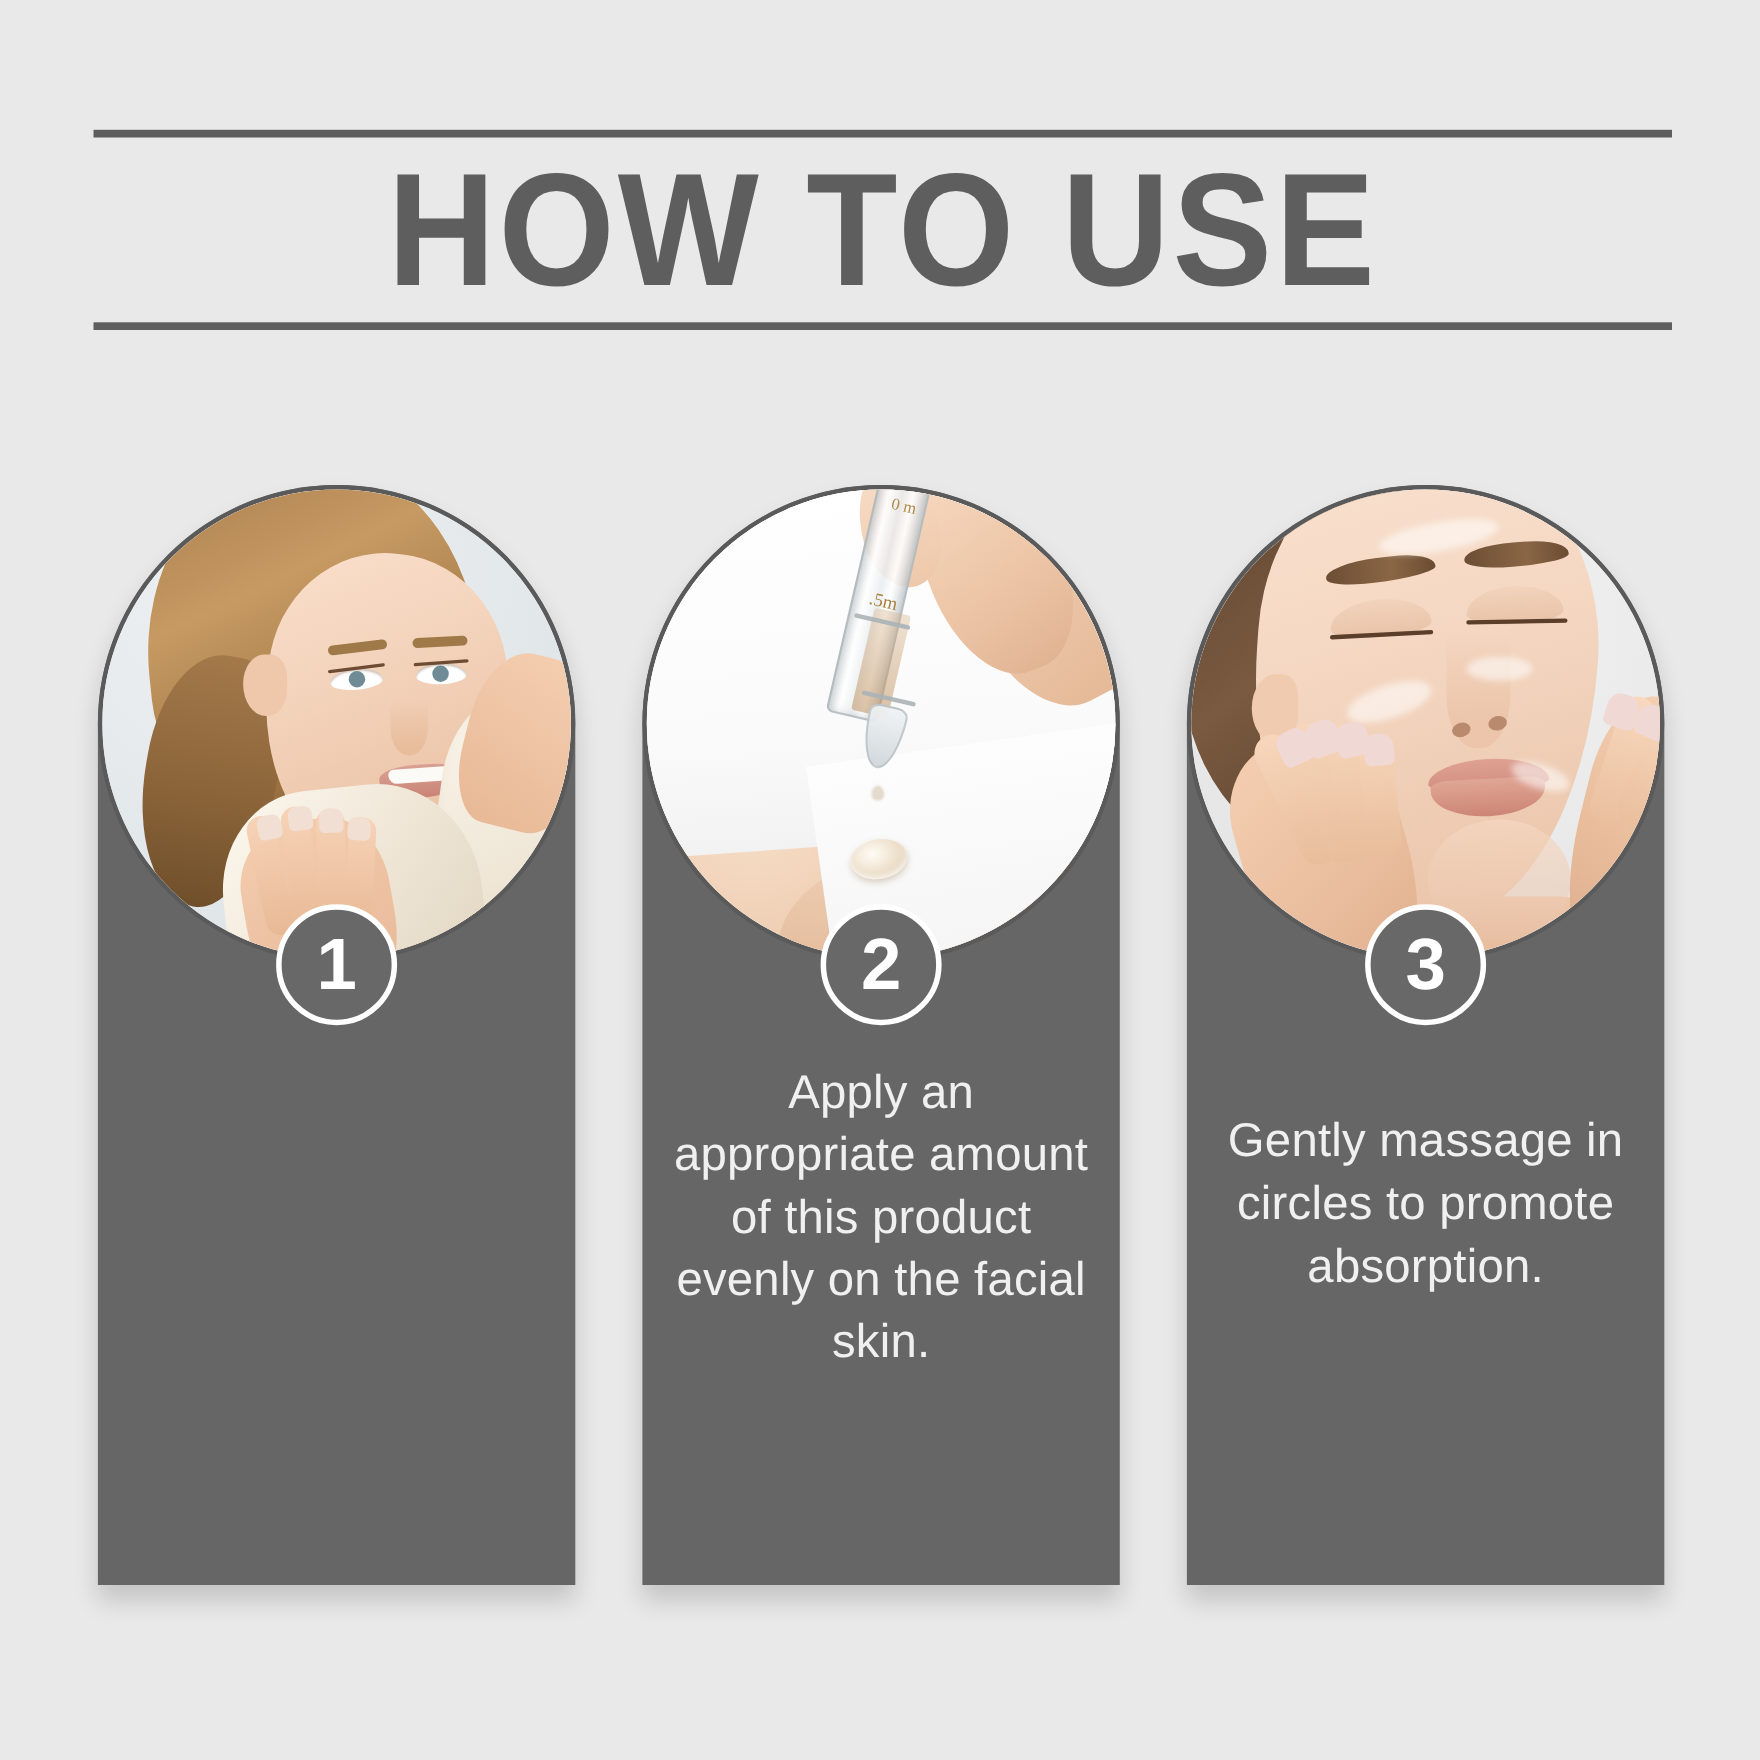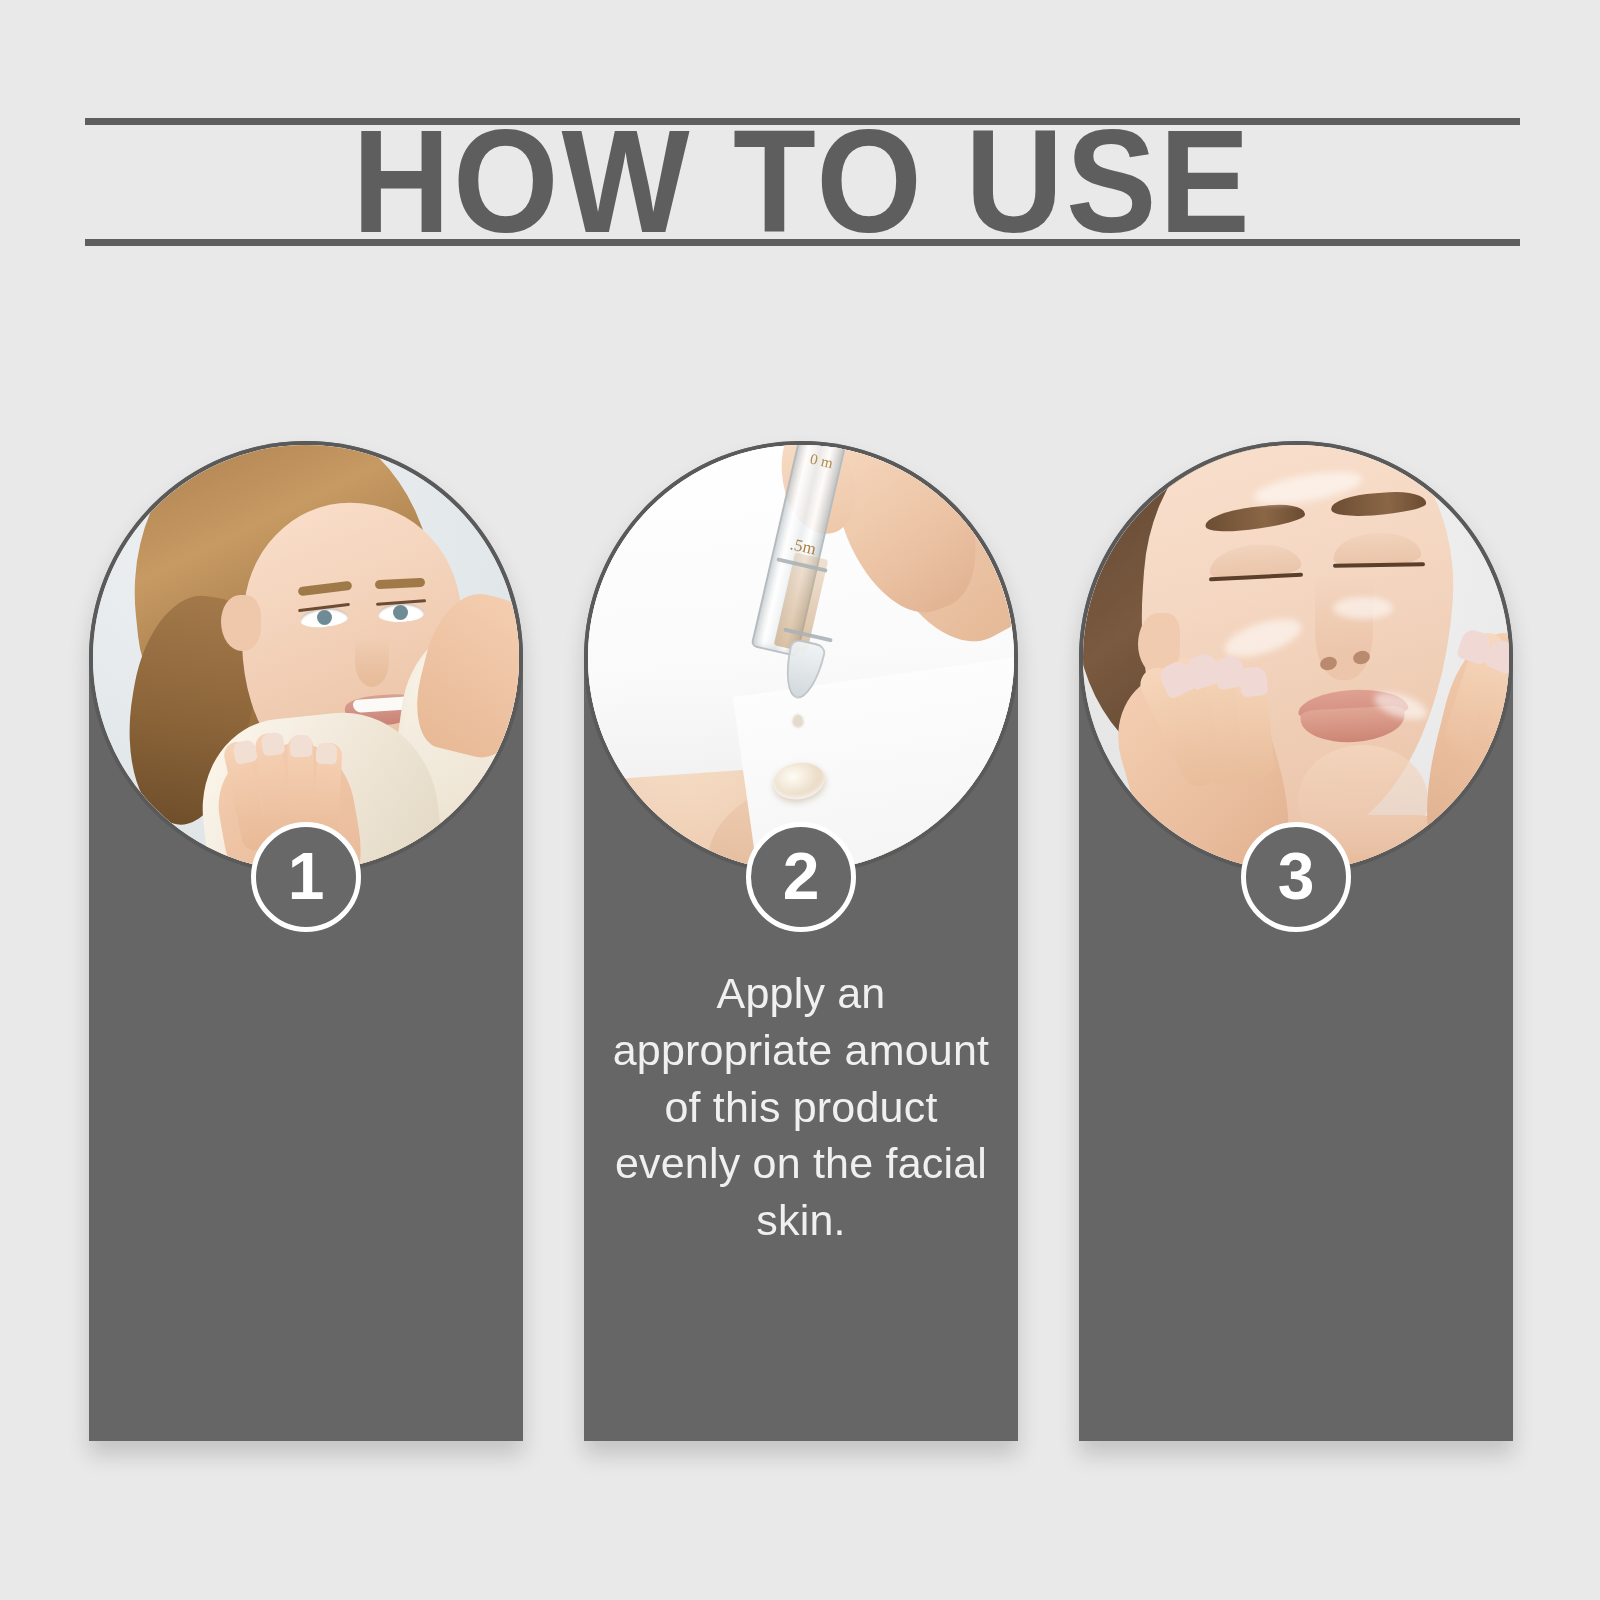--- a/index.html
+++ b/index.html
@@ -15,21 +15,21 @@
     font-family: "Liberation Sans", sans-serif;
     position: relative;
   }
 
   
   .header {
     position: absolute;
     left: 85px;
     top: 118px;
     width: 1435px;
-    height: 128px;
+    height: 182px;
   }
   .rule {
     position: absolute;
     left: 0;
     width: 100%;
     height: 7px;
     background: #5e5e5e;
   }
   .rule-top { top: 0; }
   .rule-bottom { bottom: 0; }
@@ -597,15 +597,16 @@
         <div class="shape p3-nail3 p3-nl2"></div>
         <div class="shape p3-nail3 p3-nl3"></div>
         <div class="shape p3-nail3 p3-nl4"></div>
       </div>
     </div>
 
     <div class="badge">
       <span class="badge-num">3</span>
     </div>
 
+    <div class="caption three">Gently massage in circles to promote absorption.</div>
   </div>
 
 </div>
 
 </body></html>

